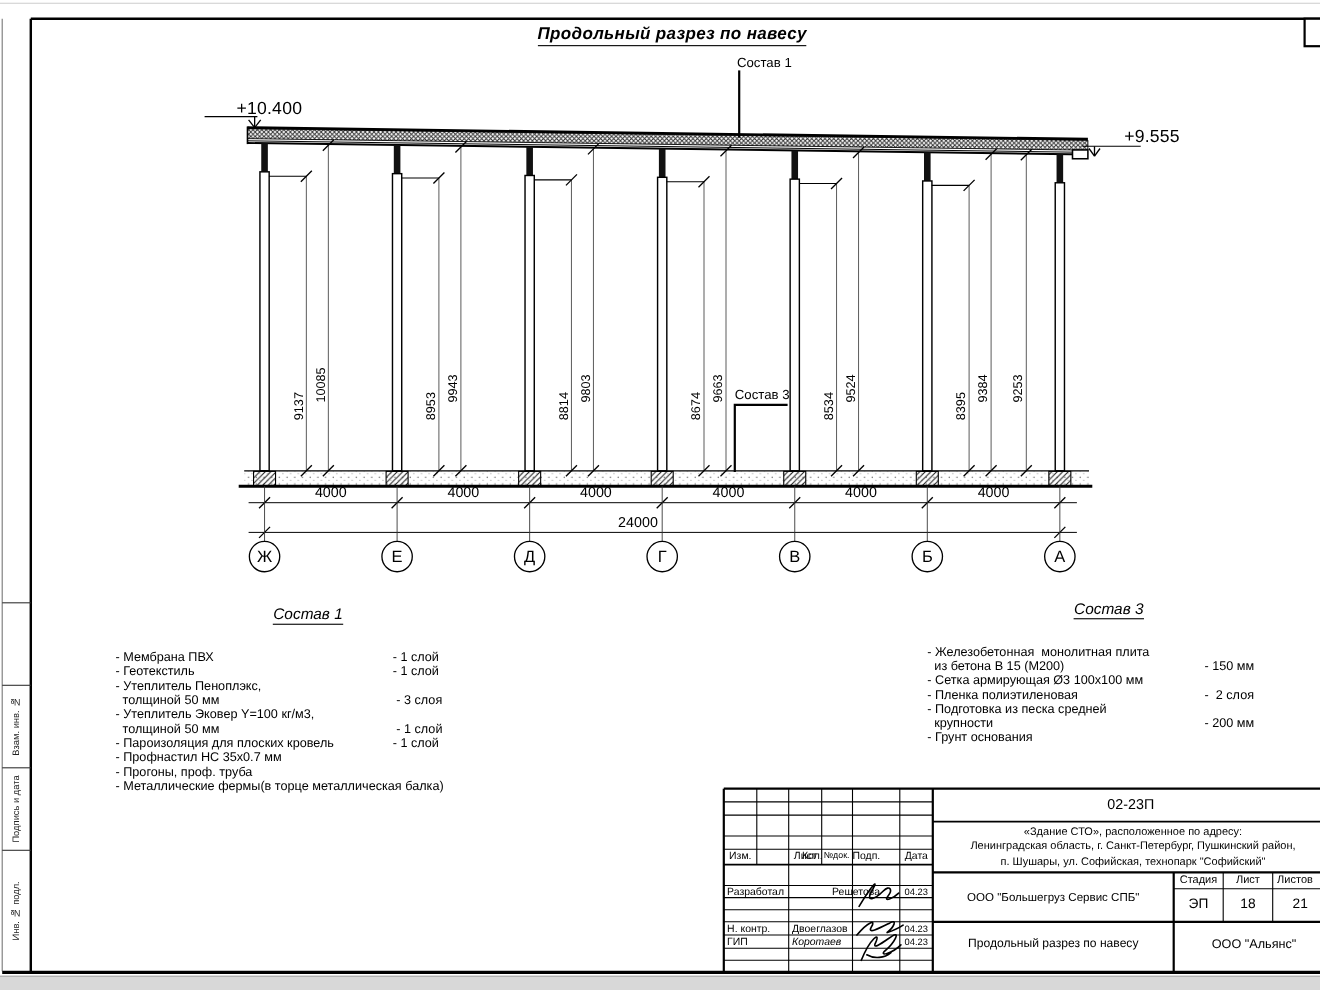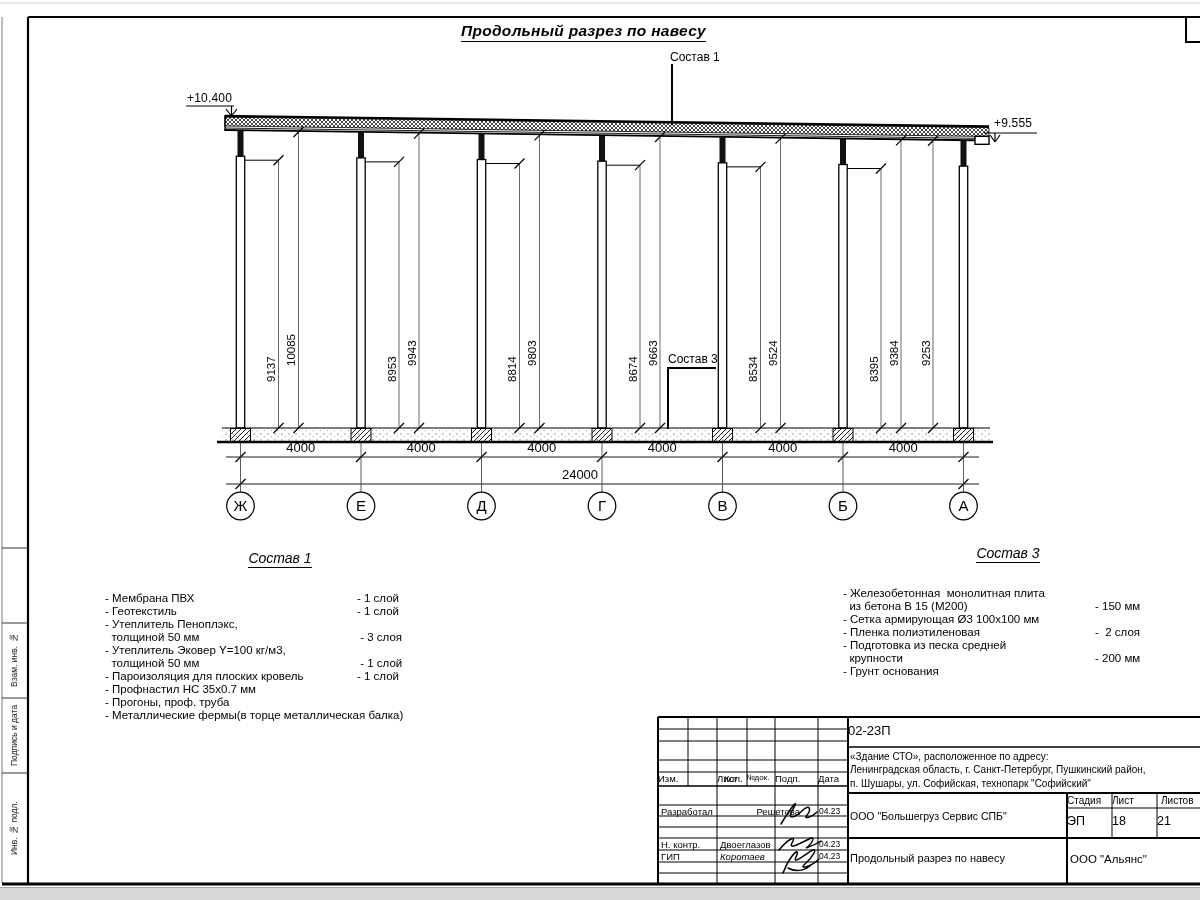--- a/index.html
+++ b/index.html
@@ -1,25 +1,25 @@
 <!DOCTYPE html>
 <html><head>
 <meta charset="utf-8">
 <style>
   html,body{margin:0;padding:0;background:#fff;}
   #stage{position:relative;width:1200px;height:900px;background:#ffffff;overflow:hidden;
          font-family:"Liberation Sans", sans-serif;color:#000;}
   #dwg{position:absolute;left:0;top:0;z-index:1;}
   #sigsvg{position:absolute;left:0;top:0;z-index:4;pointer-events:none;}
   .abs{position:absolute;z-index:3;}
-  .ctr{}
+  .ctr{text-align:center;}
   .title-main{font-size:15.5px;font-style:italic;font-weight:600;letter-spacing:.3px;}
   .title-main span{border-bottom:1.2px solid #000;padding-bottom:2px;}
   .callout{font-size:12px;}
-  .elev{font-size:12px;letter-spacing:.2px;}
+  .elev{font-size:16px;letter-spacing:.2px;margin-left:28px;}
   .sostav{width:350px;}
   .sostav .hd{font-size:14px;font-style:italic;text-align:center;margin-bottom:26px;}
   .sostav .hd span{border-bottom:1px solid #000;padding-bottom:1px;}
   .srow{display:flex;height:13px;font-size:11.5px;line-height:13px;white-space:pre;}
   .srow .st{width:252px;flex:none;}
   .srow .sq{flex:1;}
   .tb-code{font-size:13px;}
   .tb-addr{font-size:10px;line-height:13.4px;}
   .tb-company{font-size:10.5px;}
   .tb-name{font-size:11px;}

